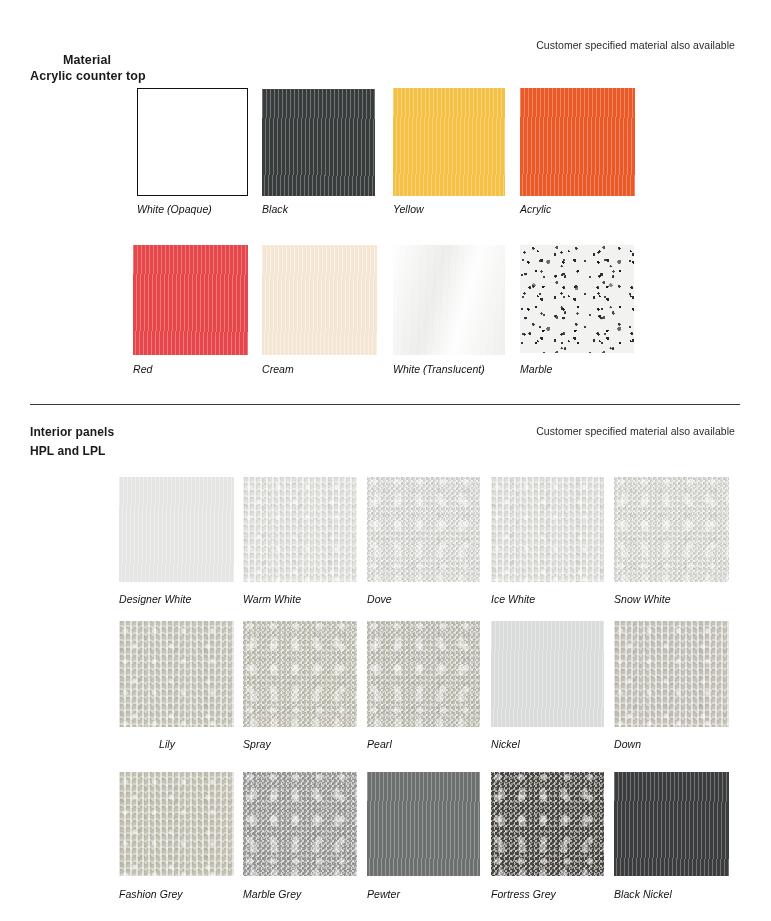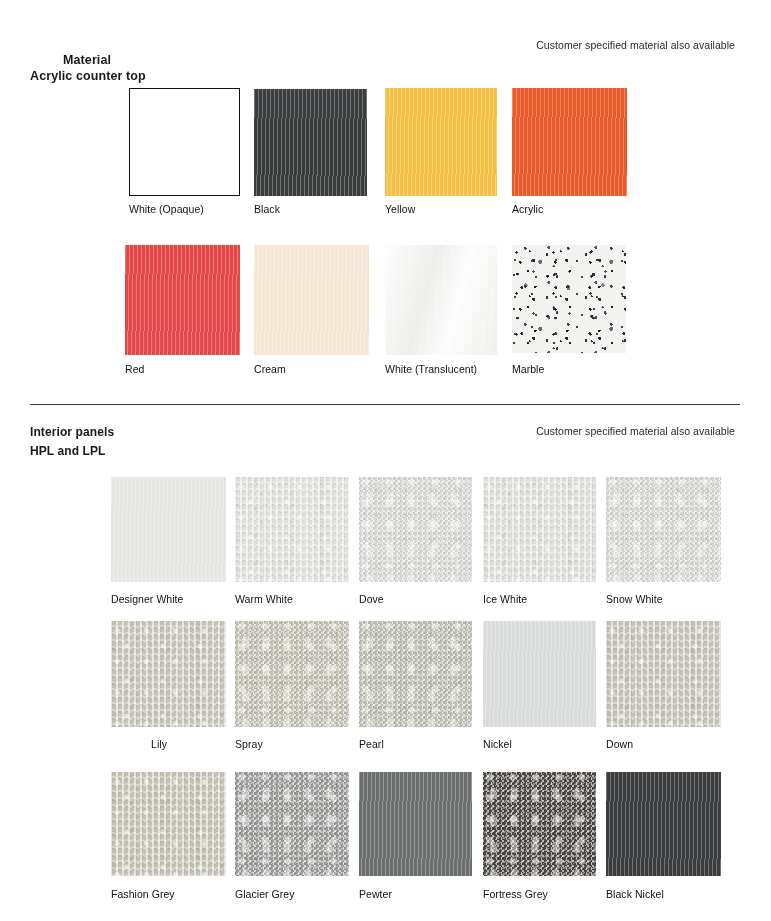--- a/index.html
+++ b/index.html
@@ -43,22 +43,23 @@
     right: 36px;
     font-size: 10.5px;
     font-weight: normal;
     color: #2a2a2a;
     letter-spacing: .05px;
   }
 
   
   .swatch-row {
     position: absolute;
-    left: 0;
+    left: 8px;
     width: 698px;
+    font-style: italic;
   }
   .swatch {
     position: absolute;
   }
   .chip {
     width: 100%;
     height: 100%;
     box-sizing: border-box;
   }
   .chip-outline { border: 1px solid #111; }
@@ -266,21 +267,21 @@
 
   <div class="swatch-row" style="top:772px;height:130px;">
     <div class="swatch" style="left:111px;top:0;width:115px;height:104px;">
       <div class="chip tex-grain" style="background-color:#c3c2b3;"></div>
     </div>
     <div class="swatch-label" style="left:111px;top:116px;">Fashion Grey</div>
 
     <div class="swatch" style="left:235px;top:0;width:114px;height:104px;">
       <div class="chip tex-rough" style="background-color:#9b9b99;"></div>
     </div>
-    <div class="swatch-label" style="left:235px;top:116px;">Glacier Grey</div>
+    <div class="swatch-label" style="left:235px;top:116px;">Marble Grey</div>
 
     <div class="swatch" style="left:359px;top:0;width:113px;height:104px;">
       <div class="chip tex-flat" style="background-color:#6d7270;"></div>
     </div>
     <div class="swatch-label" style="left:359px;top:116px;">Pewter</div>
 
     <div class="swatch" style="left:483px;top:0;width:113px;height:104px;">
       <div class="chip tex-rough" style="background-color:#4b4843;"></div>
     </div>
     <div class="swatch-label" style="left:483px;top:116px;">Fortress Grey</div>

